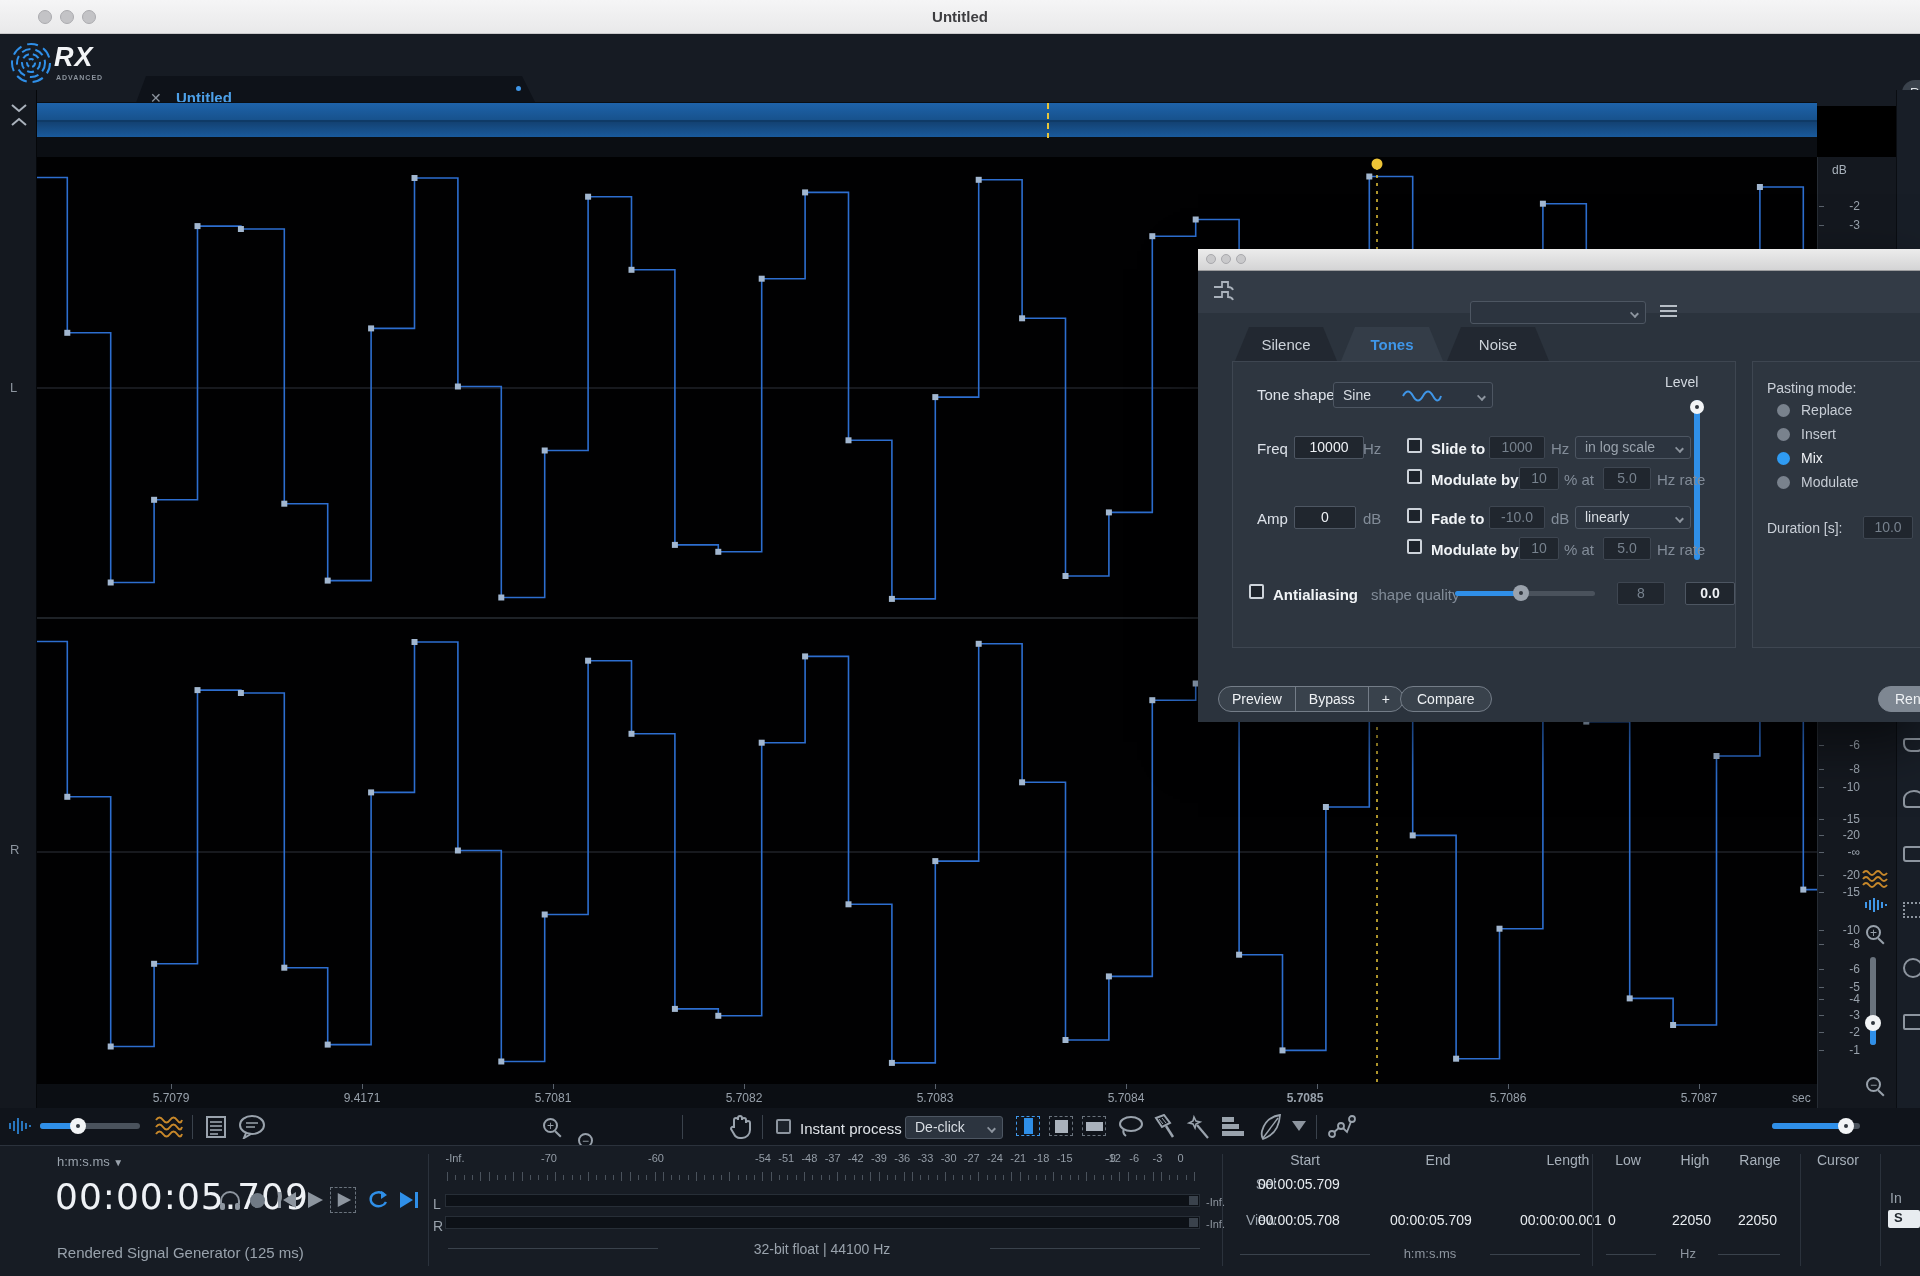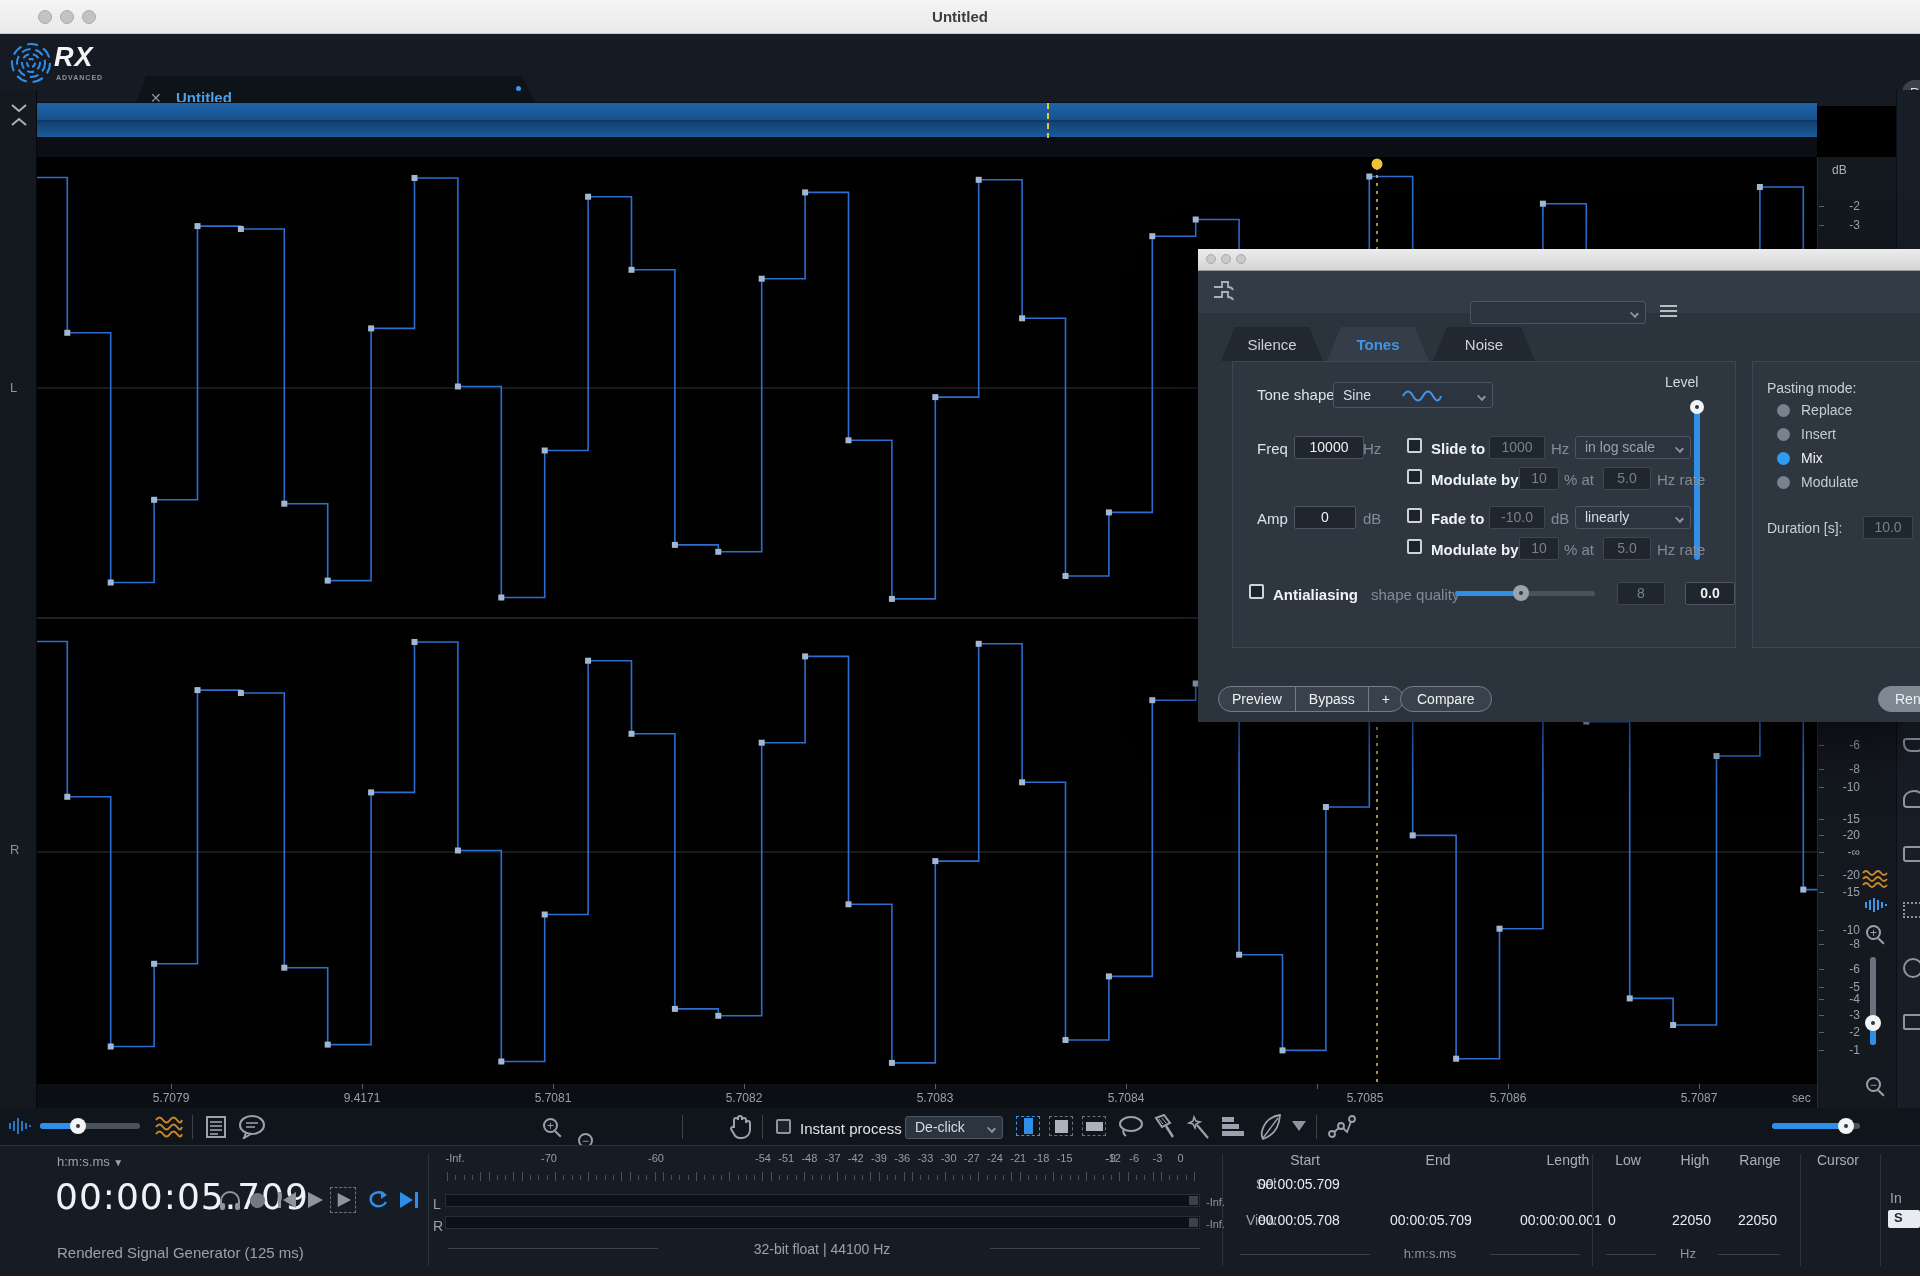--- a/index.html
+++ b/index.html
@@ -39,21 +39,21 @@
   #rightstrip { left:1896px; top:90px; width:24px; height:1018px; background:#181e27; border-left:1px solid #0a0d12; overflow:hidden; }
   
   #dialog { left:1198px; top:249px; width:722px; height:473px; background:#2b333d; box-shadow:0 20px 50px rgba(0,0,0,.55); }
   #dlg-titlebar { left:0; top:0; width:100%; height:22px; background:linear-gradient(#ececec,#d4d4d5); border-bottom:1px solid #9c9c9e; }
   .dlg-dot { width:10px; height:10px; border-radius:50%; background:#c9c9cb; border:1px solid #a9a9ad; top:5px; }
   #dlg-title { width:100%; text-align:center; top:4px; font-size:12px; color:#3f3f42; }
   #dlg-header { left:0; top:22px; width:100%; height:42px; background:#333b46; }
   #preset-dd { left:272px; top:30px; width:176px; height:23px; }
   #dlg-menu { left:458px; top:31px; width:24px; height:21px; border:0; }
   #dlg-menu div { width:17px; height:2px; background:#b7bec6; margin:3px auto 0; }
-  #dlg-tabs { left:0; top:78px; width:100%; height:34px; display:flex; padding-left:23px; background:transparent; }
+  #dlg-tabs { left:0; top:78px; width:100%; height:34px; display:flex; padding-left:37px; background:transparent; }
   .dlg-tab { width:102px; height:34px; margin-right:4px; display:flex; align-items:center; justify-content:center;
     font-size:15px; color:#ccd2d9; background:#222831; clip-path:polygon(14px 0, calc(100% - 14px) 0, 100% 100%, 0 100%); }
   .dlg-tab.active { background:#2b333d; color:#3f96e8; font-weight:bold; background:#343d48; }
   #dlg-panel { left:34px; top:112px; width:504px; height:287px; background:#2e3640; border:1px solid #3e4document651; border:1px solid #3e4651; }
   #dlg-side { left:554px; top:112px; width:168px; height:287px; background:#2e3640; border:1px solid #3e4651; border-right:0; }
   .lbl { color:#dde2e9; font-size:15px; }
   .lbl-b { color:#f0f3f6; font-size:15px; font-weight:bold; }
   .lbl-dim { color:#828c98; font-size:15px; }
   .inp { background:#20262e; border:1px solid #4d5662; border-radius:2px; color:#eef1f5; font-size:14px; text-align:center; line-height:21px; }
   .inp.dim { color:#76818d; border-color:#3e4document document651; border-color:#3e4651; }
@@ -242,21 +242,21 @@
     <div class="abs ruler-tick" style="left: 325px;">9.4171</div>
     <div class="abs ruler-mark" style="left: 516px;"></div>
     <div class="abs ruler-tick" style="left: 516px;">5.7081</div>
     <div class="abs ruler-mark" style="left: 707px;"></div>
     <div class="abs ruler-tick" style="left: 707px;">5.7082</div>
     <div class="abs ruler-mark" style="left: 898px;"></div>
     <div class="abs ruler-tick" style="left: 898px;">5.7083</div>
     <div class="abs ruler-mark" style="left: 1089px;"></div>
     <div class="abs ruler-tick" style="left: 1089px;">5.7084</div>
     <div class="abs ruler-mark" style="left: 1280px;"></div>
-    <div class="abs ruler-tick" style="left: 1328px;">5.7085</div>
+    <div class="abs ruler-tick" style="left: 1268px; font-weight: bold;">5.7085</div>
     <div class="abs ruler-mark" style="left: 1471px;"></div>
     <div class="abs ruler-tick" style="left: 1471px;">5.7086</div>
     <div class="abs ruler-mark" style="left: 1662px;"></div>
     <div class="abs ruler-tick" style="left: 1662px;">5.7087</div>
   </div>
 
 <div class="abs" id="dbstrip">
   <div class="abs" style="left:14px;top:6px;color:#a9b2bc;font-size:12px">dB</div>
   <svg class="abs" style="left:44px;top:712px" width="26" height="20" viewBox="0 0 26 20">
     <g fill="none" stroke="#c8882a" stroke-width="2">

